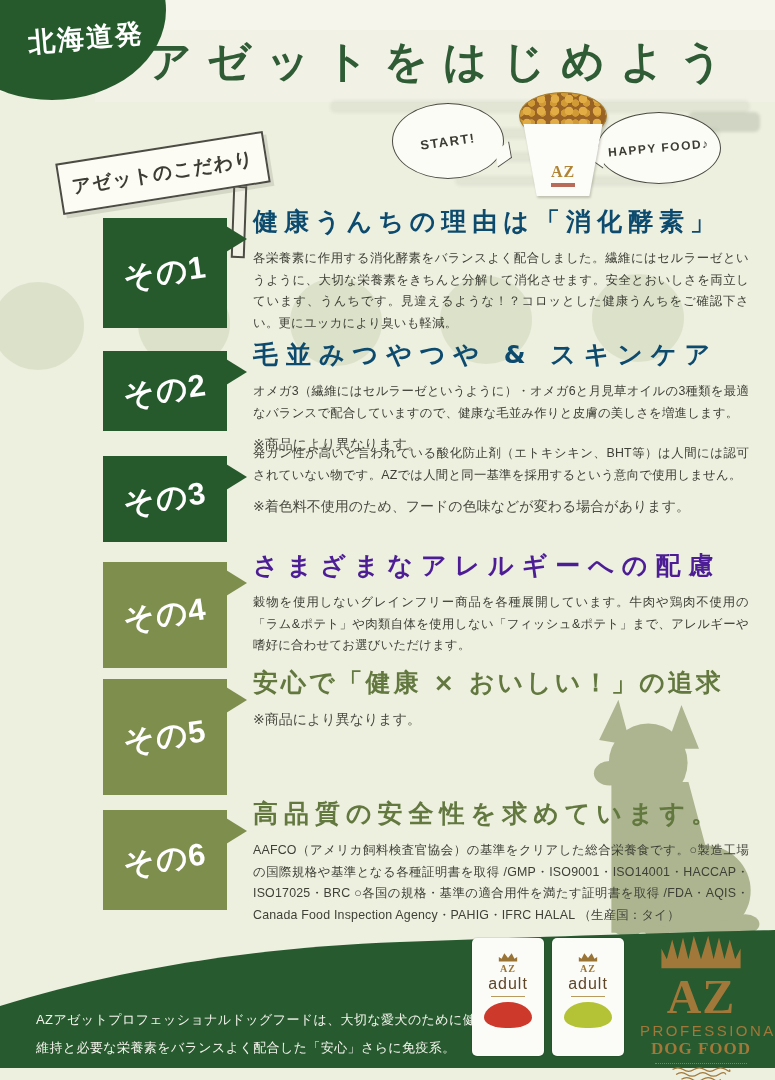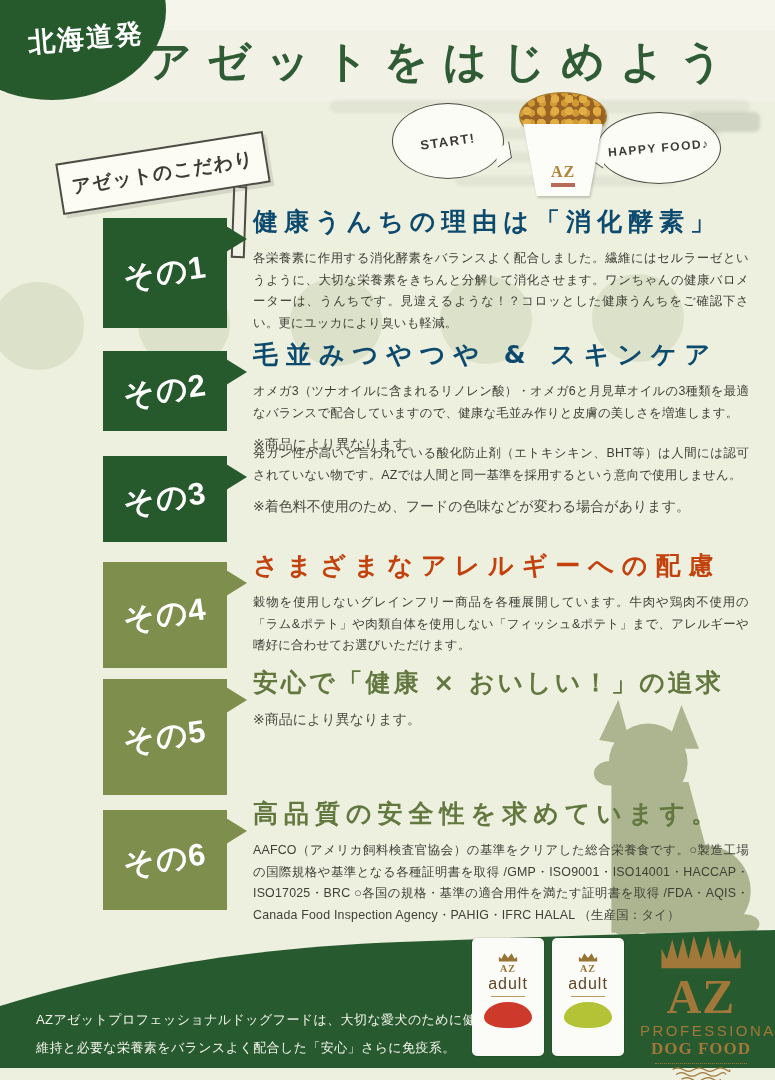--- a/index.html
+++ b/index.html
@@ -65,21 +65,21 @@
   .badge-olive { background:#7e8e4d; color:#7e8e4d; }
   .s1 .badge{height:110px} .s2 .badge{height:80px} .s3 .badge{height:86px}
   .s4 .badge{height:106px} .s5 .badge{height:116px} .s6 .badge{height:100px}
   .badge::after { content:""; position:absolute; right:-20px; top:8px;
                   border-top:13px solid transparent; border-bottom:13px solid transparent;
                   border-left:21px solid currentColor; }
   .badge-text { color:#fff; font-size:31px; font-weight:bold; letter-spacing:1px; transform:rotate(-8deg); }
   .content { flex:1; min-width:0; }
   .section h2 { font-size:25px; font-weight:bold; color:#0c4a6e; letter-spacing:6px; white-space:nowrap;
                 margin-bottom:10px; font-family:"DejaVu Sans",sans-serif; }
-  .s2 h2{letter-spacing:8px} .s3 h2{letter-spacing:5px} .s4 h2{letter-spacing:8px; color:#c2410c;font-family:Liberation Serif, serif;}
+  .s2 h2{letter-spacing:8px} .s3 h2{letter-spacing:5px} .s4 h2{letter-spacing:8px; color:#4c1d95;font-family:Liberation Serif, serif;}
   .s5 h2{letter-spacing:3px; color:#62783f;} .s6 h2{letter-spacing:6px; color:#62783f;}
   .body-text { font-size:12.4px; line-height:1.75; color:#3e4036; letter-spacing:0.2px; text-align:justify; }
   .note-text { font-size:14px; color:#4a4b40; text-align:left; margin-top:12px; }
 
   
   .dog { position:absolute; top:698px; right:6px; width:232px; height:254px; z-index:1; opacity:.95; }
 
   
   .footer-svg { position:absolute; top:928px; left:0; z-index:5; }
   .footer-content { position:absolute; top:928px; left:0; width:775px; height:152px; z-index:6; }
@@ -160,32 +160,32 @@
       <ellipse cx="198" cy="263" rx="19" ry="9"></ellipse>
     </g>
   </svg>
 
   <div class="section s1">
     <div class="badge badge-dark">
       <span class="badge-text">その1</span>
     </div>
     <div class="content">
       <h2>健康うんちの理由は「消化酵素」</h2>
-      <p class="body-text">各栄養素に作用する消化酵素をバランスよく配合しました。繊維にはセルラーゼというように、大切な栄養素をきちんと分解して消化させます。ワンちゃんの健康バロメーターは、うんちです。見違えるような！？コロッとした健康うんちをご確認下さい。更にユッカにより臭いも軽減。</p>
+      <p class="body-text">各栄養素に作用する消化酵素をバランスよく配合しました。繊維にはセルラーゼというように、大切な栄養素をきちんと分解して消化させます。安全とおいしさを両立しています、うんちです。見違えるような！？コロッとした健康うんちをご確認下さい。更にユッカにより臭いも軽減。</p>
       <p class="note-text"></p>
     </div>
   </div>
 
   <div class="section s2">
     <div class="badge badge-dark">
       <span class="badge-text">その2</span>
     </div>
     <div class="content">
       <h2>毛並みつやつや &amp; スキンケア</h2>
-      <p class="body-text">オメガ3（ツナオイルに含まれるリノレン酸）・オメガ6と月見草オイルの3種類を最適なバランスで配合していますので、健康な毛並み作りと皮膚の美しさを増進します。</p>
+      <p class="body-text">オメガ3（繊維にはセルラーゼというように）・オメガ6と月見草オイルの3種類を最適なバランスで配合していますので、健康な毛並み作りと皮膚の美しさを増進します。</p>
       <p class="note-text">※商品により異なります。</p>
     </div>
   </div>
 
   <div class="section s3">
     <div class="badge badge-dark">
       <span class="badge-text">その3</span>
     </div>
     <div class="content">
       <p class="body-text">発ガン性が高いと言われている酸化防止剤（エトキシキン、BHT等）は人間には認可されていない物です。AZでは人間と同一基準を採用するという意向で使用しません。</p>

